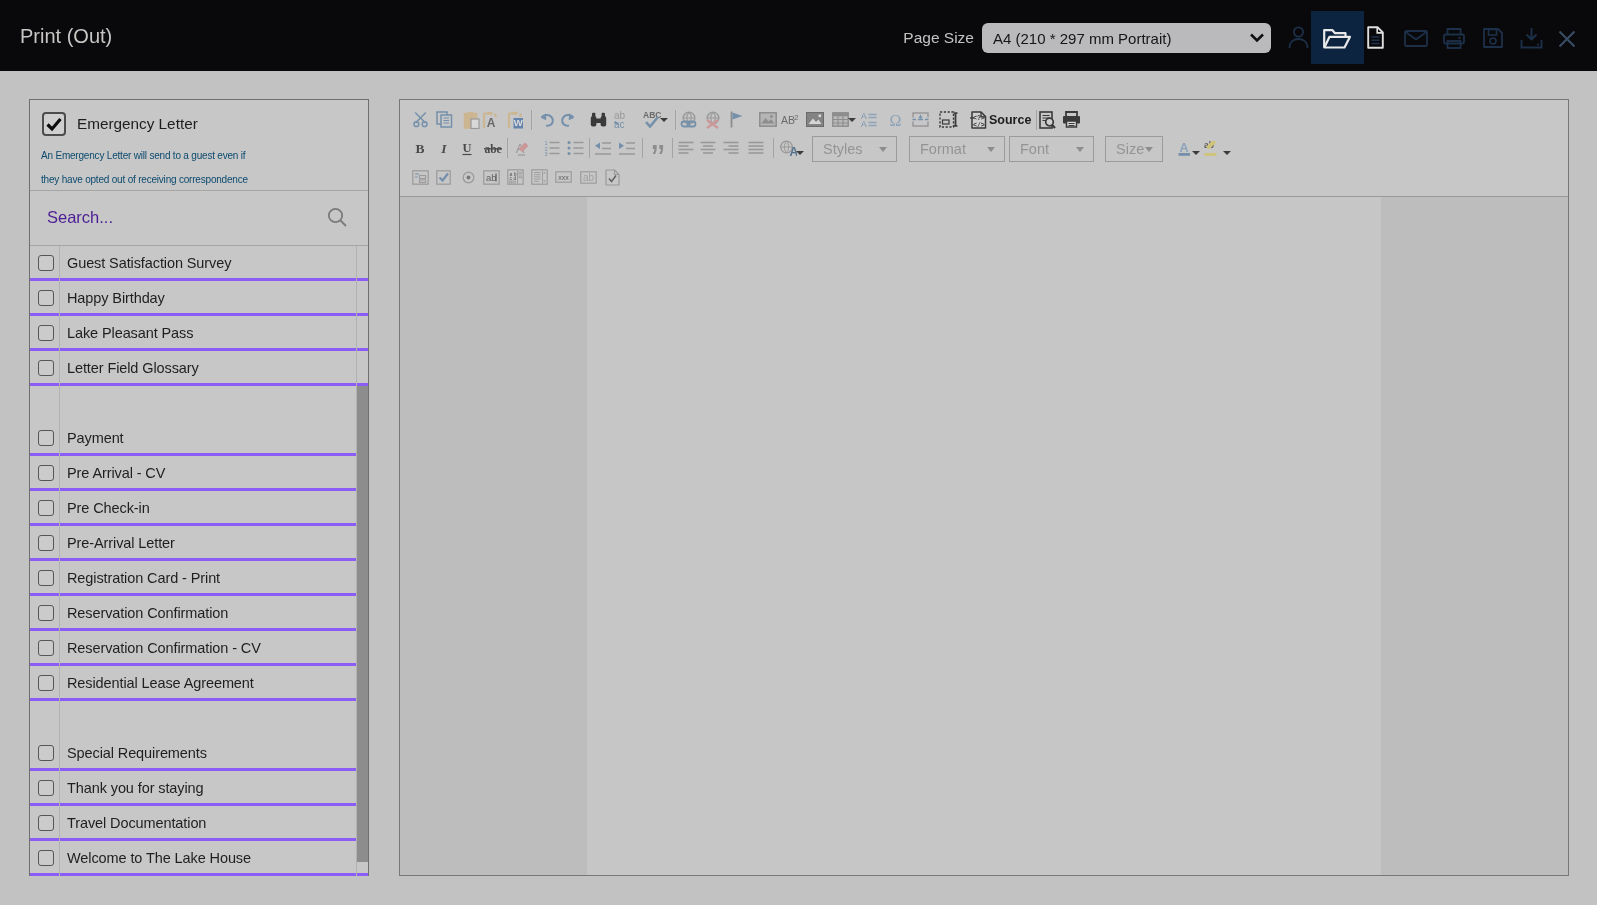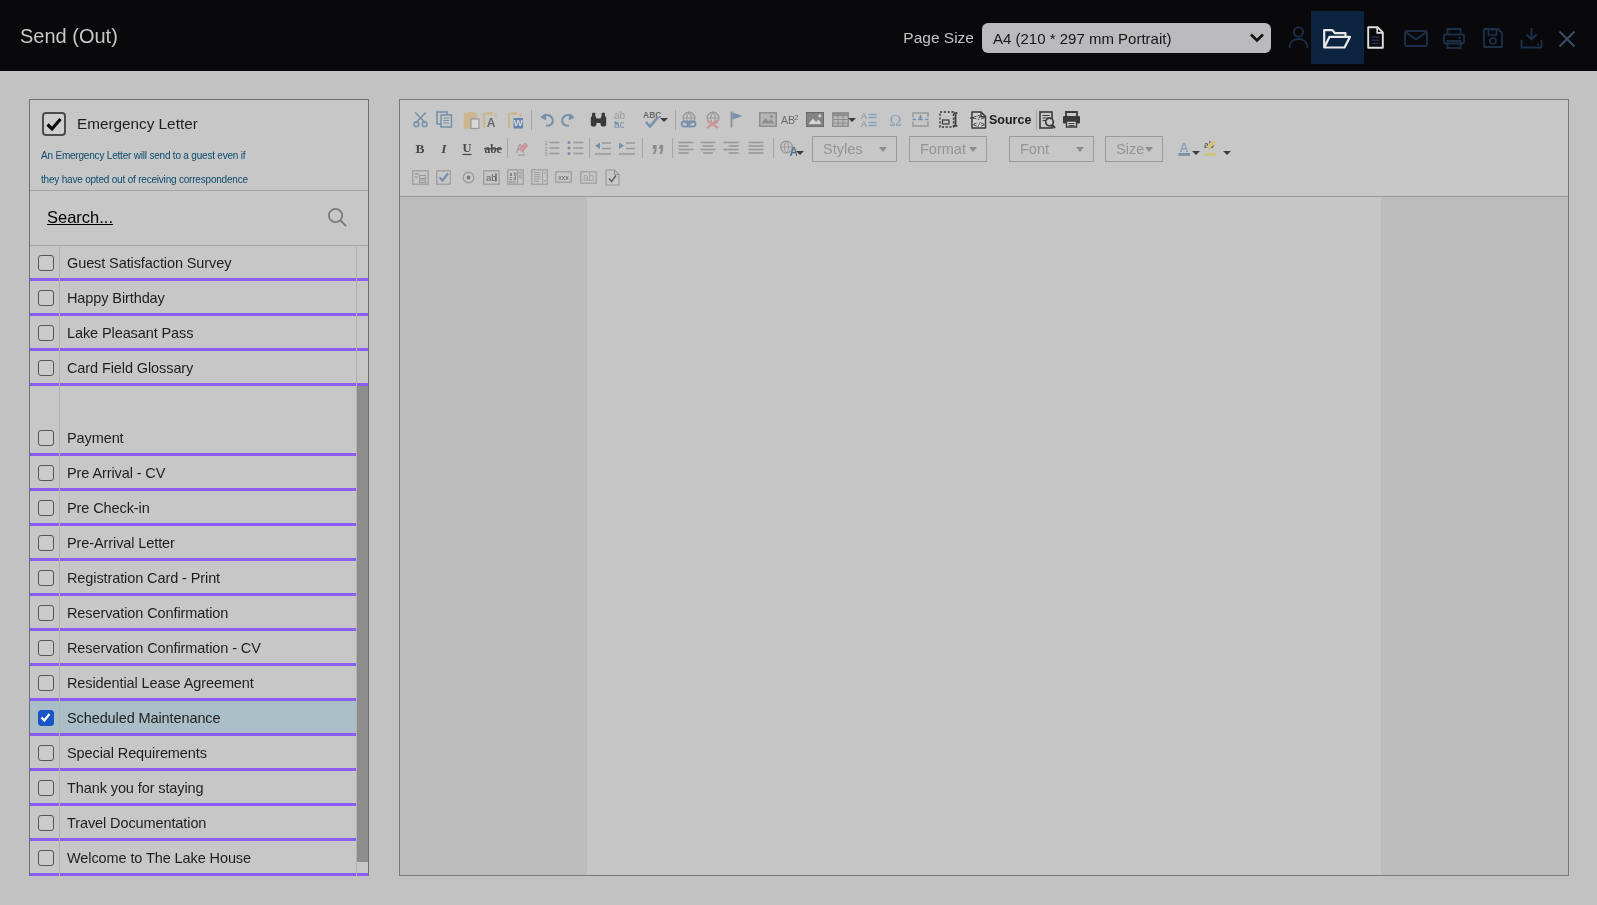--- a/index.html
+++ b/index.html
@@ -14,21 +14,21 @@
 #pagesize .txt { position:absolute; left:11px; top:7px; font-size:15px; color:#161616; }
 #topbar svg { position:absolute; }
 #folderbox { position:absolute; left:1311px; top:11px; width:53px; height:53px; background:#0d2440; }
 
 
 #lpanel { position:absolute; left:29px; top:99px; width:340px; height:777px; background:#c7c7c7; border:1px solid #6f6f6f; }
 #em-check { position:absolute; left:12px; top:12px; width:24px; height:24px; border:2px solid #4c4c4c; border-radius:4px; background:#cfcfcf; }
 #em-label { position:absolute; left:47px; top:15px; font-size:15.3px; color:#1e1e1e; }
 #em-desc { position:absolute; left:11px; top:44px; width:320px; font-size:10px; letter-spacing:-0.2px; line-height:24px; color:#0c4a6e; }
 #div1 { position:absolute; left:0; top:90px; width:338px; height:1px; background:#a6a6a6; }
-#search-ph { position:absolute; left:17px; top:108px; font-size:16.5px; color:#000000;text-decoration:underline; }
+#search-ph { position:absolute; left:17px; top:108px; font-size:16.5px; color:#4c1d95; }
 #div2 { position:absolute; left:0; top:145px; width:338px; height:1px; background:#a6a6a6; }
 #list { position:absolute; left:0; top:146px; width:338px; height:630px; }
 .row { position:absolute; left:0; width:338px; height:35px; border-bottom:3px solid #8b5cf6; }
 .row .cb { position:absolute; left:8px; top:9px; width:16px; height:16px; border:1.5px solid #565656; border-radius:3px; background:#cbcbcb; }
 .row .lbl { position:absolute; left:37px; top:9px; font-size:14.5px; letter-spacing:-0.1px; color:#1f1f1f; }
 .row.sel { background:#a9bec6; }
 .row.sel .cb { background:#1a55c8; border-color:#1a55c8; }
 #colline { position:absolute; left:29px; top:0; width:1px; height:630px; background:#b2b2b2; }
 #sbline { position:absolute; left:326px; top:0; width:1px; height:630px; background:#b2b2b2; }
 #sthumb { position:absolute; left:326.5px; top:140px; width:11.5px; height:476px; background:#8d8d8d; }
@@ -44,21 +44,21 @@
 .ddl { position:absolute; top:36px; height:26px; border:1px solid #9b9b9b; }
 .ddl .t { position:absolute; left:10px; top:4px; font-size:14.5px; color:#949494; }
 .ddl .c { position:absolute; right:9px; top:10px; width:0; height:0; border-left:4.5px solid transparent; border-right:4.5px solid transparent; border-top:5px solid #8d8d8d; }
 .caret { position:absolute; width:0; height:0; border-left:4px solid transparent; border-right:4px solid transparent; border-top:4.5px solid #3c3c3c; }
 #srctxt { position:absolute; left:589px; top:13px; font-size:12.5px; color:#1c1c1c; font-weight:bold; }
 </style>
 </head>
 <body>
 
 <div id="topbar">
-  <div id="title">Send (Out)</div>
+  <div id="title">Print (Out)</div>
   <div id="pagesize-label">Page Size</div>
   <div id="pagesize">
     <div class="txt">A4 (210 * 297 mm Portrait)</div>
     <svg style="left:267px;top:10px" width="16" height="10" viewBox="0 0 16 10">
         <path d="M2 1.5 L8 7.5 L14 1.5" stroke="#111" stroke-width="2.6" fill="none"></path>
       </svg>
   </div>
   <div id="folderbox"></div>
 
   <svg style="left:1288px;top:26px" width="21" height="23" viewBox="0 0 21 23">
@@ -129,21 +129,21 @@
     <div class="row" style="top:35px">
         <div class="cb"></div>
         <div class="lbl">Happy Birthday</div>
       </div>
     <div class="row" style="top:70px">
         <div class="cb"></div>
         <div class="lbl">Lake Pleasant Pass</div>
       </div>
     <div class="row" style="top:105px">
         <div class="cb"></div>
-        <div class="lbl">Card Field Glossary</div>
+        <div class="lbl">Letter Field Glossary</div>
       </div>
     <div class="row" style="top:175px">
         <div class="cb"></div>
         <div class="lbl">Payment</div>
       </div>
     <div class="row" style="top:210px">
         <div class="cb"></div>
         <div class="lbl">Pre Arrival - CV</div>
       </div>
     <div class="row" style="top:245px">
@@ -162,28 +162,20 @@
         <div class="cb"></div>
         <div class="lbl">Reservation Confirmation</div>
       </div>
     <div class="row" style="top:385px">
         <div class="cb"></div>
         <div class="lbl">Reservation Confirmation - CV</div>
       </div>
     <div class="row" style="top:420px">
         <div class="cb"></div>
         <div class="lbl">Residential Lease Agreement</div>
-      </div>
-    <div class="row sel" style="top:455px">
-        <div class="cb">
-          <svg width="13" height="13" viewBox="0 0 13 13" style="position:absolute;left:0;top:0">
-            <path d="M2.5 6.5 L5.3 9.5 L10.5 3" stroke="#fff" stroke-width="2.2" fill="none"></path>
-          </svg>
-        </div>
-        <div class="lbl">Scheduled Maintenance</div>
       </div>
     <div class="row" style="top:490px">
         <div class="cb"></div>
         <div class="lbl">Special Requirements</div>
       </div>
     <div class="row" style="top:525px">
         <div class="cb"></div>
         <div class="lbl">Thank you for staying</div>
       </div>
     <div class="row" style="top:560px">
@@ -406,21 +398,21 @@
   <svg class="ic" style="left:379.0px;top:40.0px" width="18" height="16" viewBox="0 0 18 16">
         <circle cx="7.5" cy="7" r="5.8" fill="none" stroke="#999999" stroke-width="1.3"></circle>
         <path d="M2 7 L13 7 M7.5 1.3 C4.7 4 4.7 10 7.5 12.7 M7.5 1.3 C10.3 4 10.3 10 7.5 12.7" stroke="#999999" stroke-width="1" fill="none"></path>
         <text x="10.5" y="16" font-size="12" font-weight="bold" fill="#53718e" font-family="Liberation Sans">A</text>
       </svg>
   <div class="caret" style="left:396px;top:51px"></div>
   <div class="ddl" style="left:412px;width:85px">
         <div class="t">Styles</div>
         <div class="c"></div>
       </div>
-  <div class="ddl" style="left:509px;width:78px">
+  <div class="ddl" style="left:509px;width:96px">
         <div class="t">Format</div>
         <div class="c"></div>
       </div>
   <div class="ddl" style="left:609px;width:84.5px">
         <div class="t">Font</div>
         <div class="c"></div>
       </div>
   <div class="ddl" style="left:705px;width:57.5px">
         <div class="t">Size</div>
         <div class="c"></div>

